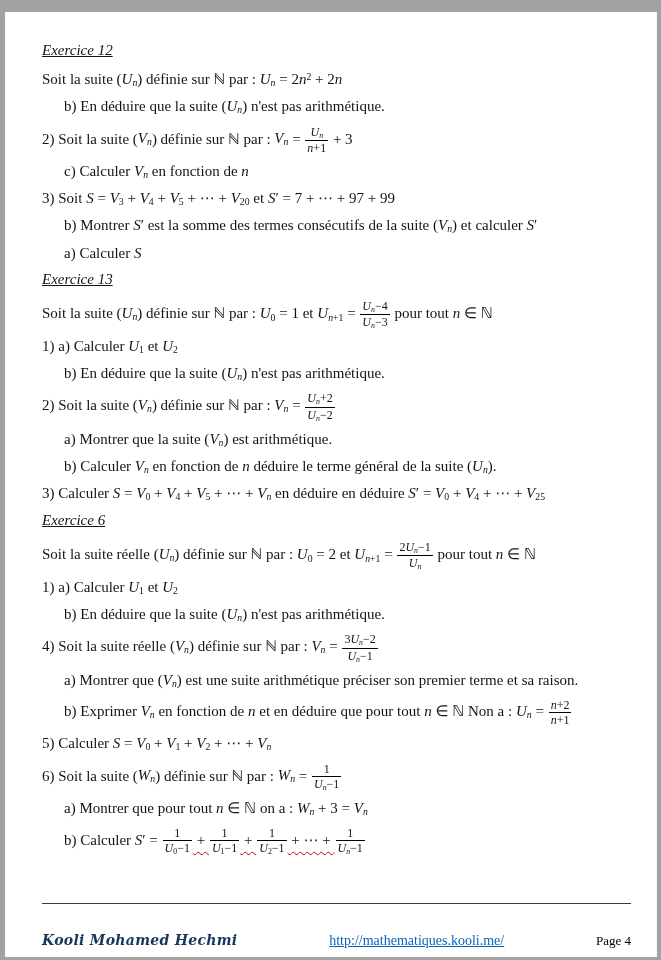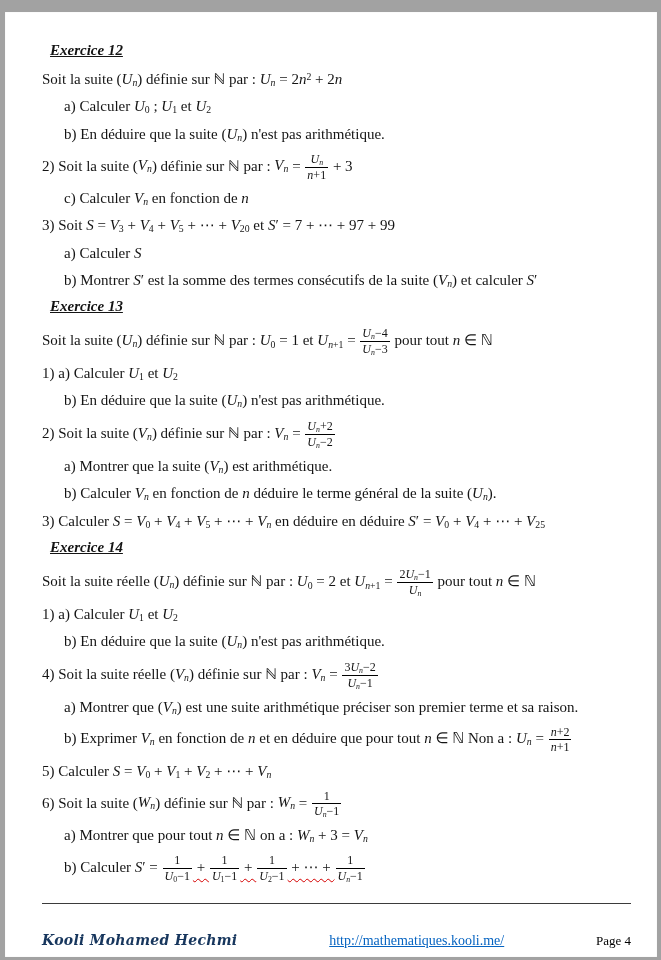--- a/index.html
+++ b/index.html
@@ -15,22 +15,22 @@
     background:#ffffff;
     box-shadow:inset 0 0 1px #cfcfcf;
   }
   .content {
     padding:27px 26px 0 37px;
     font-size:15px;
     color:#141414;
   }
   section { margin-bottom:5px; }
   .ex-title {
-    font-weight:bold; font-style:italic; text-decoration:underline;
-    margin:3px 0 11px 8px;
+    font-weight:normal; font-style:italic; text-decoration:underline;
+    margin:3px 0 11px 0;
     font-size:15px;
   }
   .line { margin-bottom:7px; line-height:1.32; }
   .line.indent-1 { margin-left:22px; }
   i { font-style:italic; }
   sub { font-size:0.65em; vertical-align:-0.25em; }
   sup { font-size:0.65em; vertical-align:0.45em; }
   .frac {
     display:inline-block; text-align:center; vertical-align:middle;
     font-size:12px; line-height:1.18; padding:0 1px;
@@ -59,40 +59,39 @@
   .footer .page-label { color:#000; font-size:13px; }
 </style>
 </head>
 <body>
 
 <div class="page">
   <div class="content">
       <section>
         <div class="ex-title">Exercice 12</div>
         <div class="line indent-0">Soit la suite (<i>U<sub>n</sub></i>) définie sur ℕ  par :  <i>U<sub>n</sub></i> = 2<i>n</i><sup>2</sup> + 2<i>n</i></div>
-        <div class="line indent-1">a) Calculer <i>U</i><sub>0</sub> ; <i>U</i><sub>1</sub> et <i>U</i><sub>2</sub></div>
         <div class="line indent-1">b) En déduire que la suite (<i>U<sub>n</sub></i>) n'est pas arithmétique.</div>
         <div class="line indent-0">2)  Soit la suite (<i>V<sub>n</sub></i>)  définie sur ℕ par : <i>V<sub>n</sub></i> = <span class="frac"><span class="num"><i>U<sub>n</sub></i></span><span class="den"><i>n</i>+1</span></span> + 3</div>
         <div class="line indent-1">c) Calculer <i>V<sub>n</sub></i> en fonction de <i>n</i></div>
         <div class="line indent-0">3)  Soit  <i>S</i> = <i>V</i><sub>3</sub> + <i>V</i><sub>4</sub> + <i>V</i><sub>5</sub> + ⋯ + <i>V</i><sub>20</sub>  et  <i>S</i>′ = 7 + ⋯ + 97 + 99</div>
+        <div class="line indent-1">b) Montrer <i>S</i>′ est la somme des termes consécutifs de la suite (<i>V<sub>n</sub></i>) et calculer <i>S</i>′</div>
         <div class="line indent-1">a) Calculer <i>S</i></div>
-        <div class="line indent-1">b) Montrer <i>S</i>′ est la somme des termes consécutifs de la suite (<i>V<sub>n</sub></i>) et calculer <i>S</i>′</div>
       </section>
       <section>
         <div class="ex-title">Exercice 13</div>
         <div class="line indent-0">Soit la suite (<i>U<sub>n</sub></i>) définie sur ℕ  par :  <i>U</i><sub>0</sub> = 1  et  <i>U</i><sub><i>n</i>+1</sub> = <span class="frac"><span class="num"><i>U<sub>n</sub></i>−4</span><span class="den"><i>U<sub>n</sub></i>−3</span></span>  pour tout <i>n</i> ∈ ℕ</div>
         <div class="line indent-0">1) a) Calculer  <i>U</i><sub>1</sub> et <i>U</i><sub>2</sub></div>
         <div class="line indent-1">b) En déduire que la suite (<i>U<sub>n</sub></i>) n'est pas arithmétique.</div>
         <div class="line indent-0">2)  Soit la suite (<i>V<sub>n</sub></i>)  définie sur ℕ par : <i>V<sub>n</sub></i> = <span class="frac"><span class="num"><i>U<sub>n</sub></i>+2</span><span class="den"><i>U<sub>n</sub></i>−2</span></span></div>
         <div class="line indent-1">a) Montrer que la suite (<i>V<sub>n</sub></i>) est arithmétique.</div>
         <div class="line indent-1">b) Calculer <i>V<sub>n</sub></i> en fonction de <i>n</i> déduire le terme général de la suite (<i>U<sub>n</sub></i>).</div>
         <div class="line indent-0">3)  Calculer    <i>S</i> = <i>V</i><sub>0</sub> + <i>V</i><sub>4</sub> + <i>V</i><sub>5</sub> + ⋯ + <i>V<sub>n</sub></i> en déduire en déduire  <i>S</i>′ = <i>V</i><sub>0</sub> + <i>V</i><sub>4</sub> + ⋯ + <i>V</i><sub>25</sub></div>
       </section>
       <section>
-        <div class="ex-title">Exercice 14</div>
+        <div class="ex-title">Exercice 6</div>
         <div class="line indent-0">Soit la suite réelle (<i>U<sub>n</sub></i>) définie sur ℕ par : <i>U</i><sub>0</sub> = 2  et  <i>U</i><sub><i>n</i>+1</sub> = <span class="frac"><span class="num">2<i>U<sub>n</sub></i>−1</span><span class="den"><i>U<sub>n</sub></i></span></span>   pour tout <i>n</i> ∈ ℕ</div>
         <div class="line indent-0">1) a) Calculer <i>U</i><sub>1</sub> et <i>U</i><sub>2</sub></div>
         <div class="line indent-1">b) En déduire que la suite (<i>U<sub>n</sub></i>) n'est pas arithmétique.</div>
         <div class="line indent-0">4)  Soit la suite réelle (<i>V<sub>n</sub></i>) définie sur ℕ par : <i>V<sub>n</sub></i> = <span class="frac"><span class="num">3<i>U<sub>n</sub></i>−2</span><span class="den"><i>U<sub>n</sub></i>−1</span></span></div>
         <div class="line indent-1">a) Montrer que (<i>V<sub>n</sub></i>) est une suite arithmétique préciser son premier terme et sa raison.</div>
         <div class="line indent-1">b) Exprimer <i>V<sub>n</sub></i> en fonction de <i>n</i> et en déduire que  pour tout <i>n</i> ∈ ℕ Non a : <i>U<sub>n</sub></i> = <span class="frac"><span class="num"><i>n</i>+2</span><span class="den"><i>n</i>+1</span></span></div>
         <div class="line indent-0">5)  Calculer <i>S</i> = <i>V</i><sub>0</sub> + <i>V</i><sub>1</sub> + <i>V</i><sub>2</sub> + ⋯ + <i>V<sub>n</sub></i></div>
         <div class="line indent-0">6)  Soit la suite (<i>W<sub>n</sub></i>) définie sur ℕ par :  <i>W<sub>n</sub></i> = <span class="frac"><span class="num">1</span><span class="den"><i>U<sub>n</sub></i>−1</span></span></div>
         <div class="line indent-1">a) Montrer que pour tout <i>n</i> ∈ ℕ on a : <i>W<sub>n</sub></i> + 3 = <i>V<sub>n</sub></i></div>
         <div class="line indent-1">b) Calculer  <i>S</i>′ = <span class="spell"><span class="frac"><span class="num">1</span><span class="den"><i>U</i><sub>0</sub>−1</span></span> + <span class="frac"><span class="num">1</span><span class="den"><i>U</i><sub>1</sub>−1</span></span> + <span class="frac"><span class="num">1</span><span class="den"><i>U</i><sub>2</sub>−1</span></span> + ⋯ + <span class="frac"><span class="num">1</span><span class="den"><i>U<sub>n</sub></i>−1</span></span></span></div>

